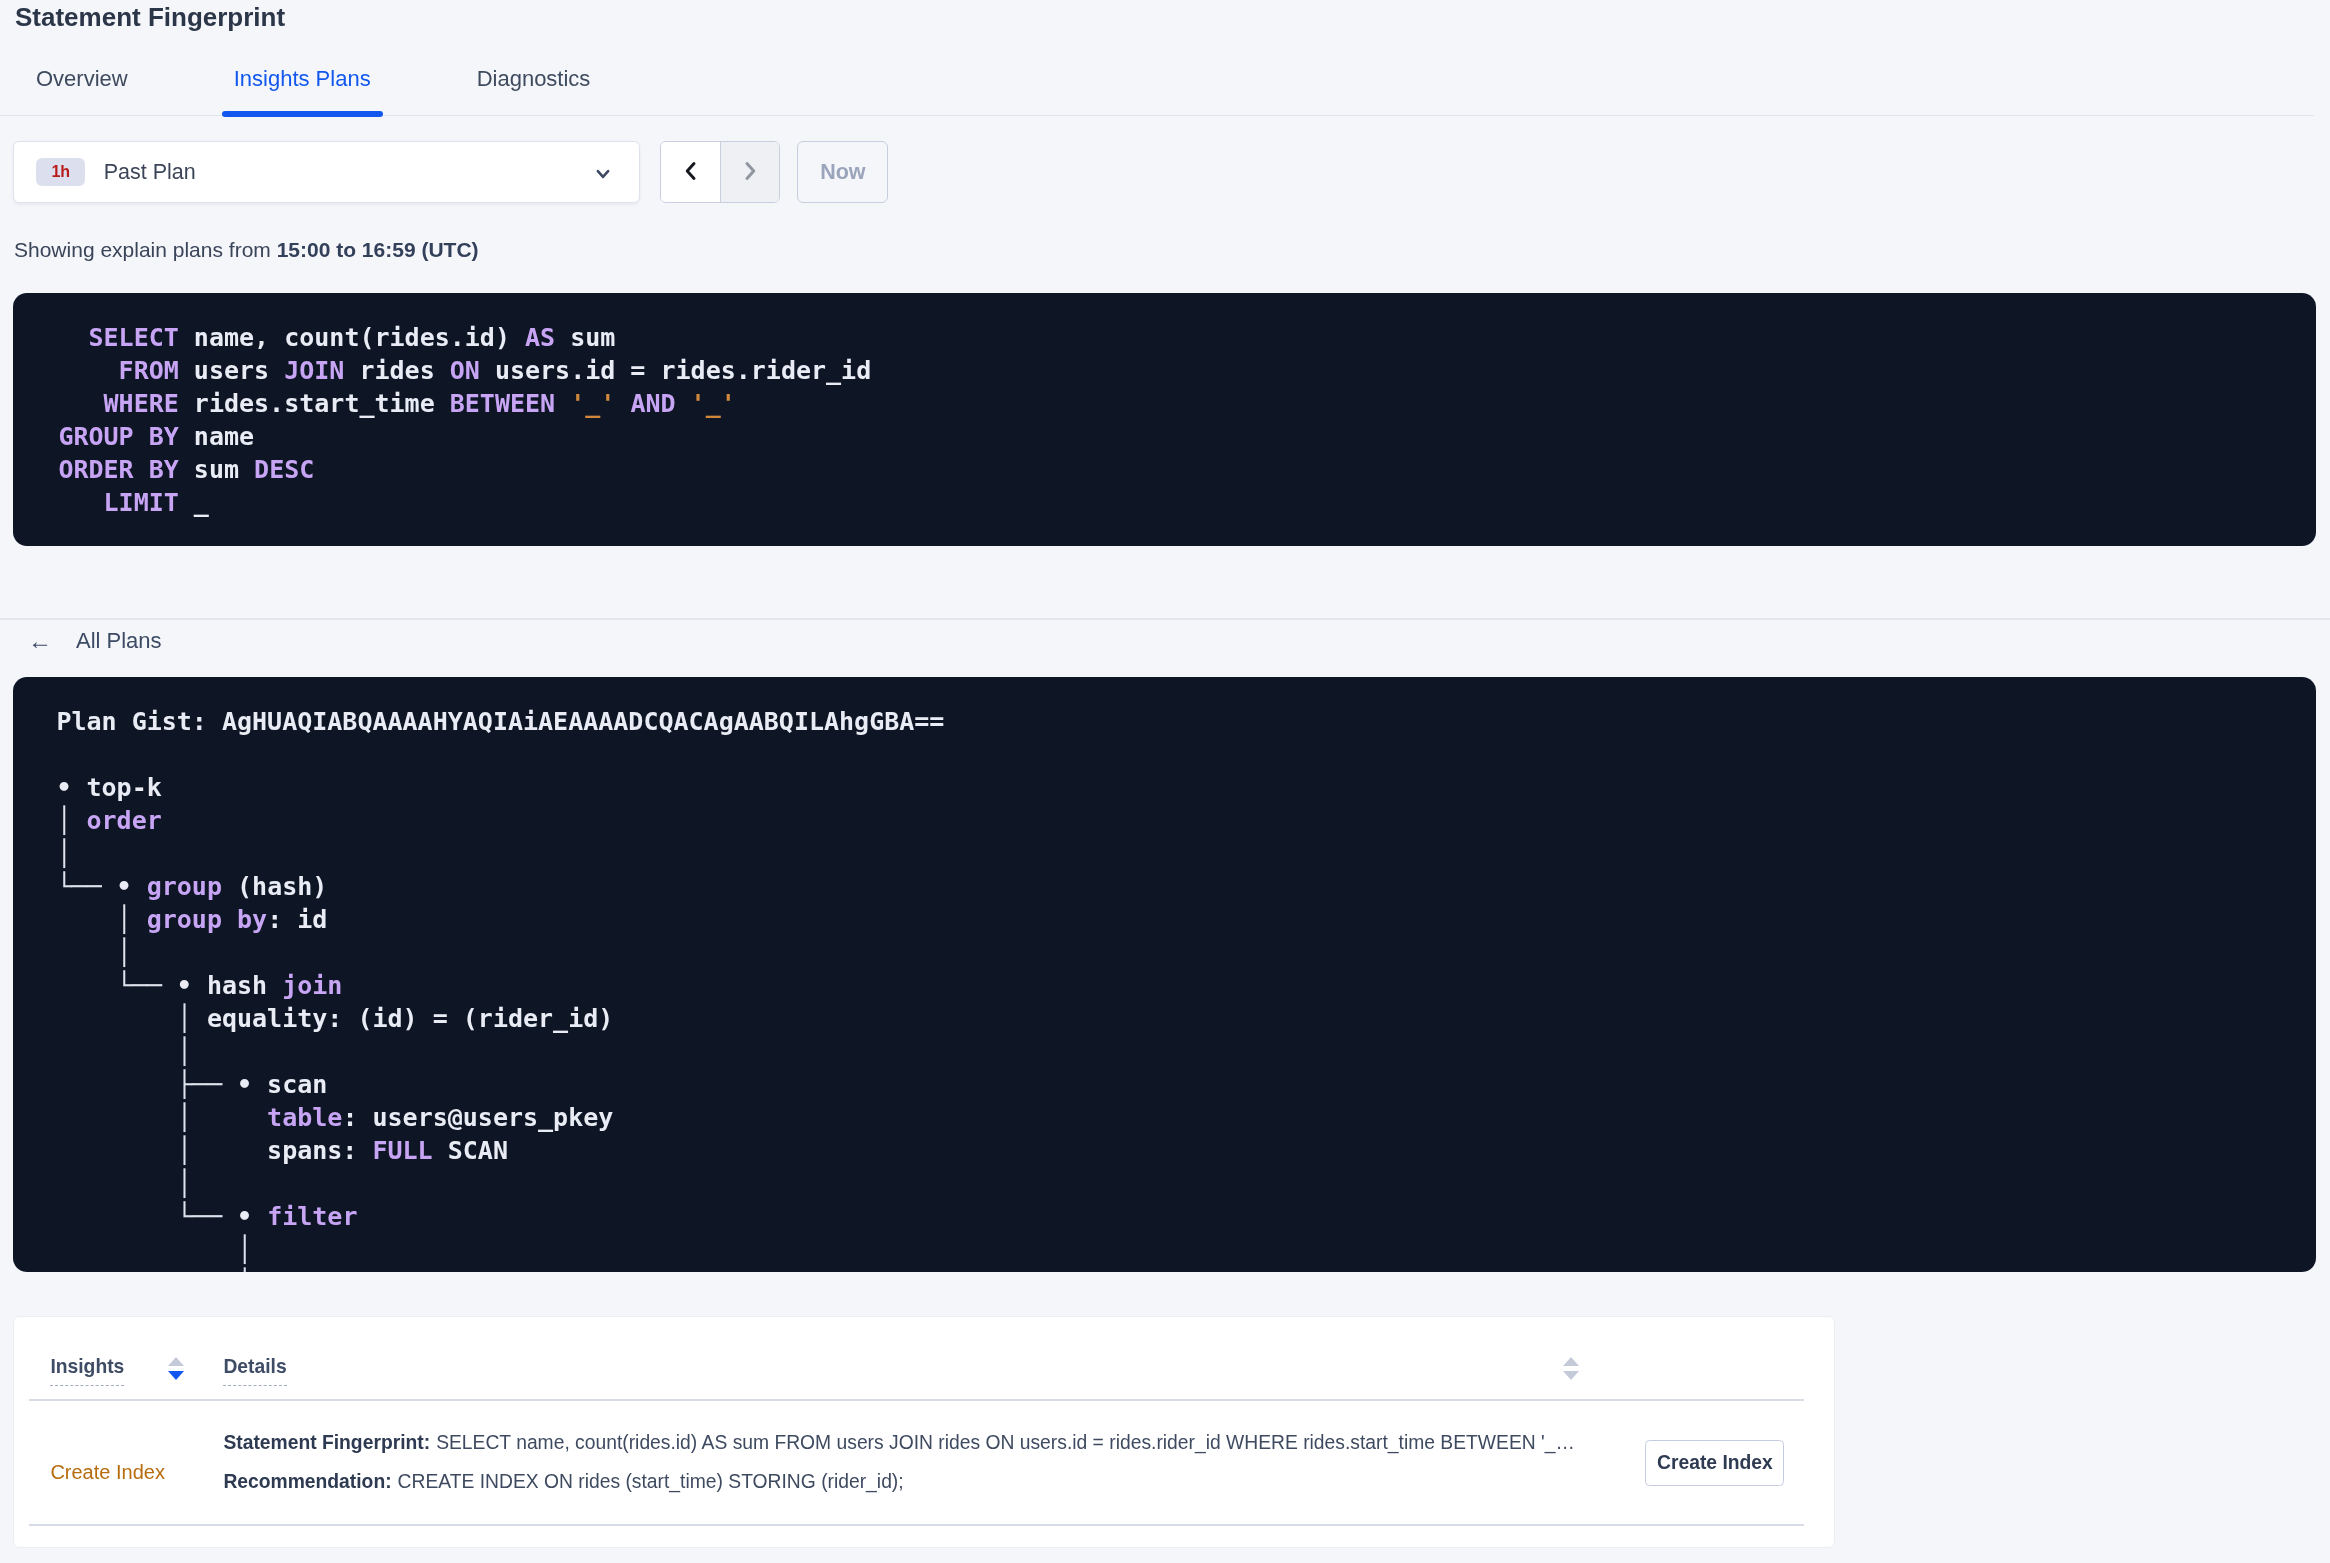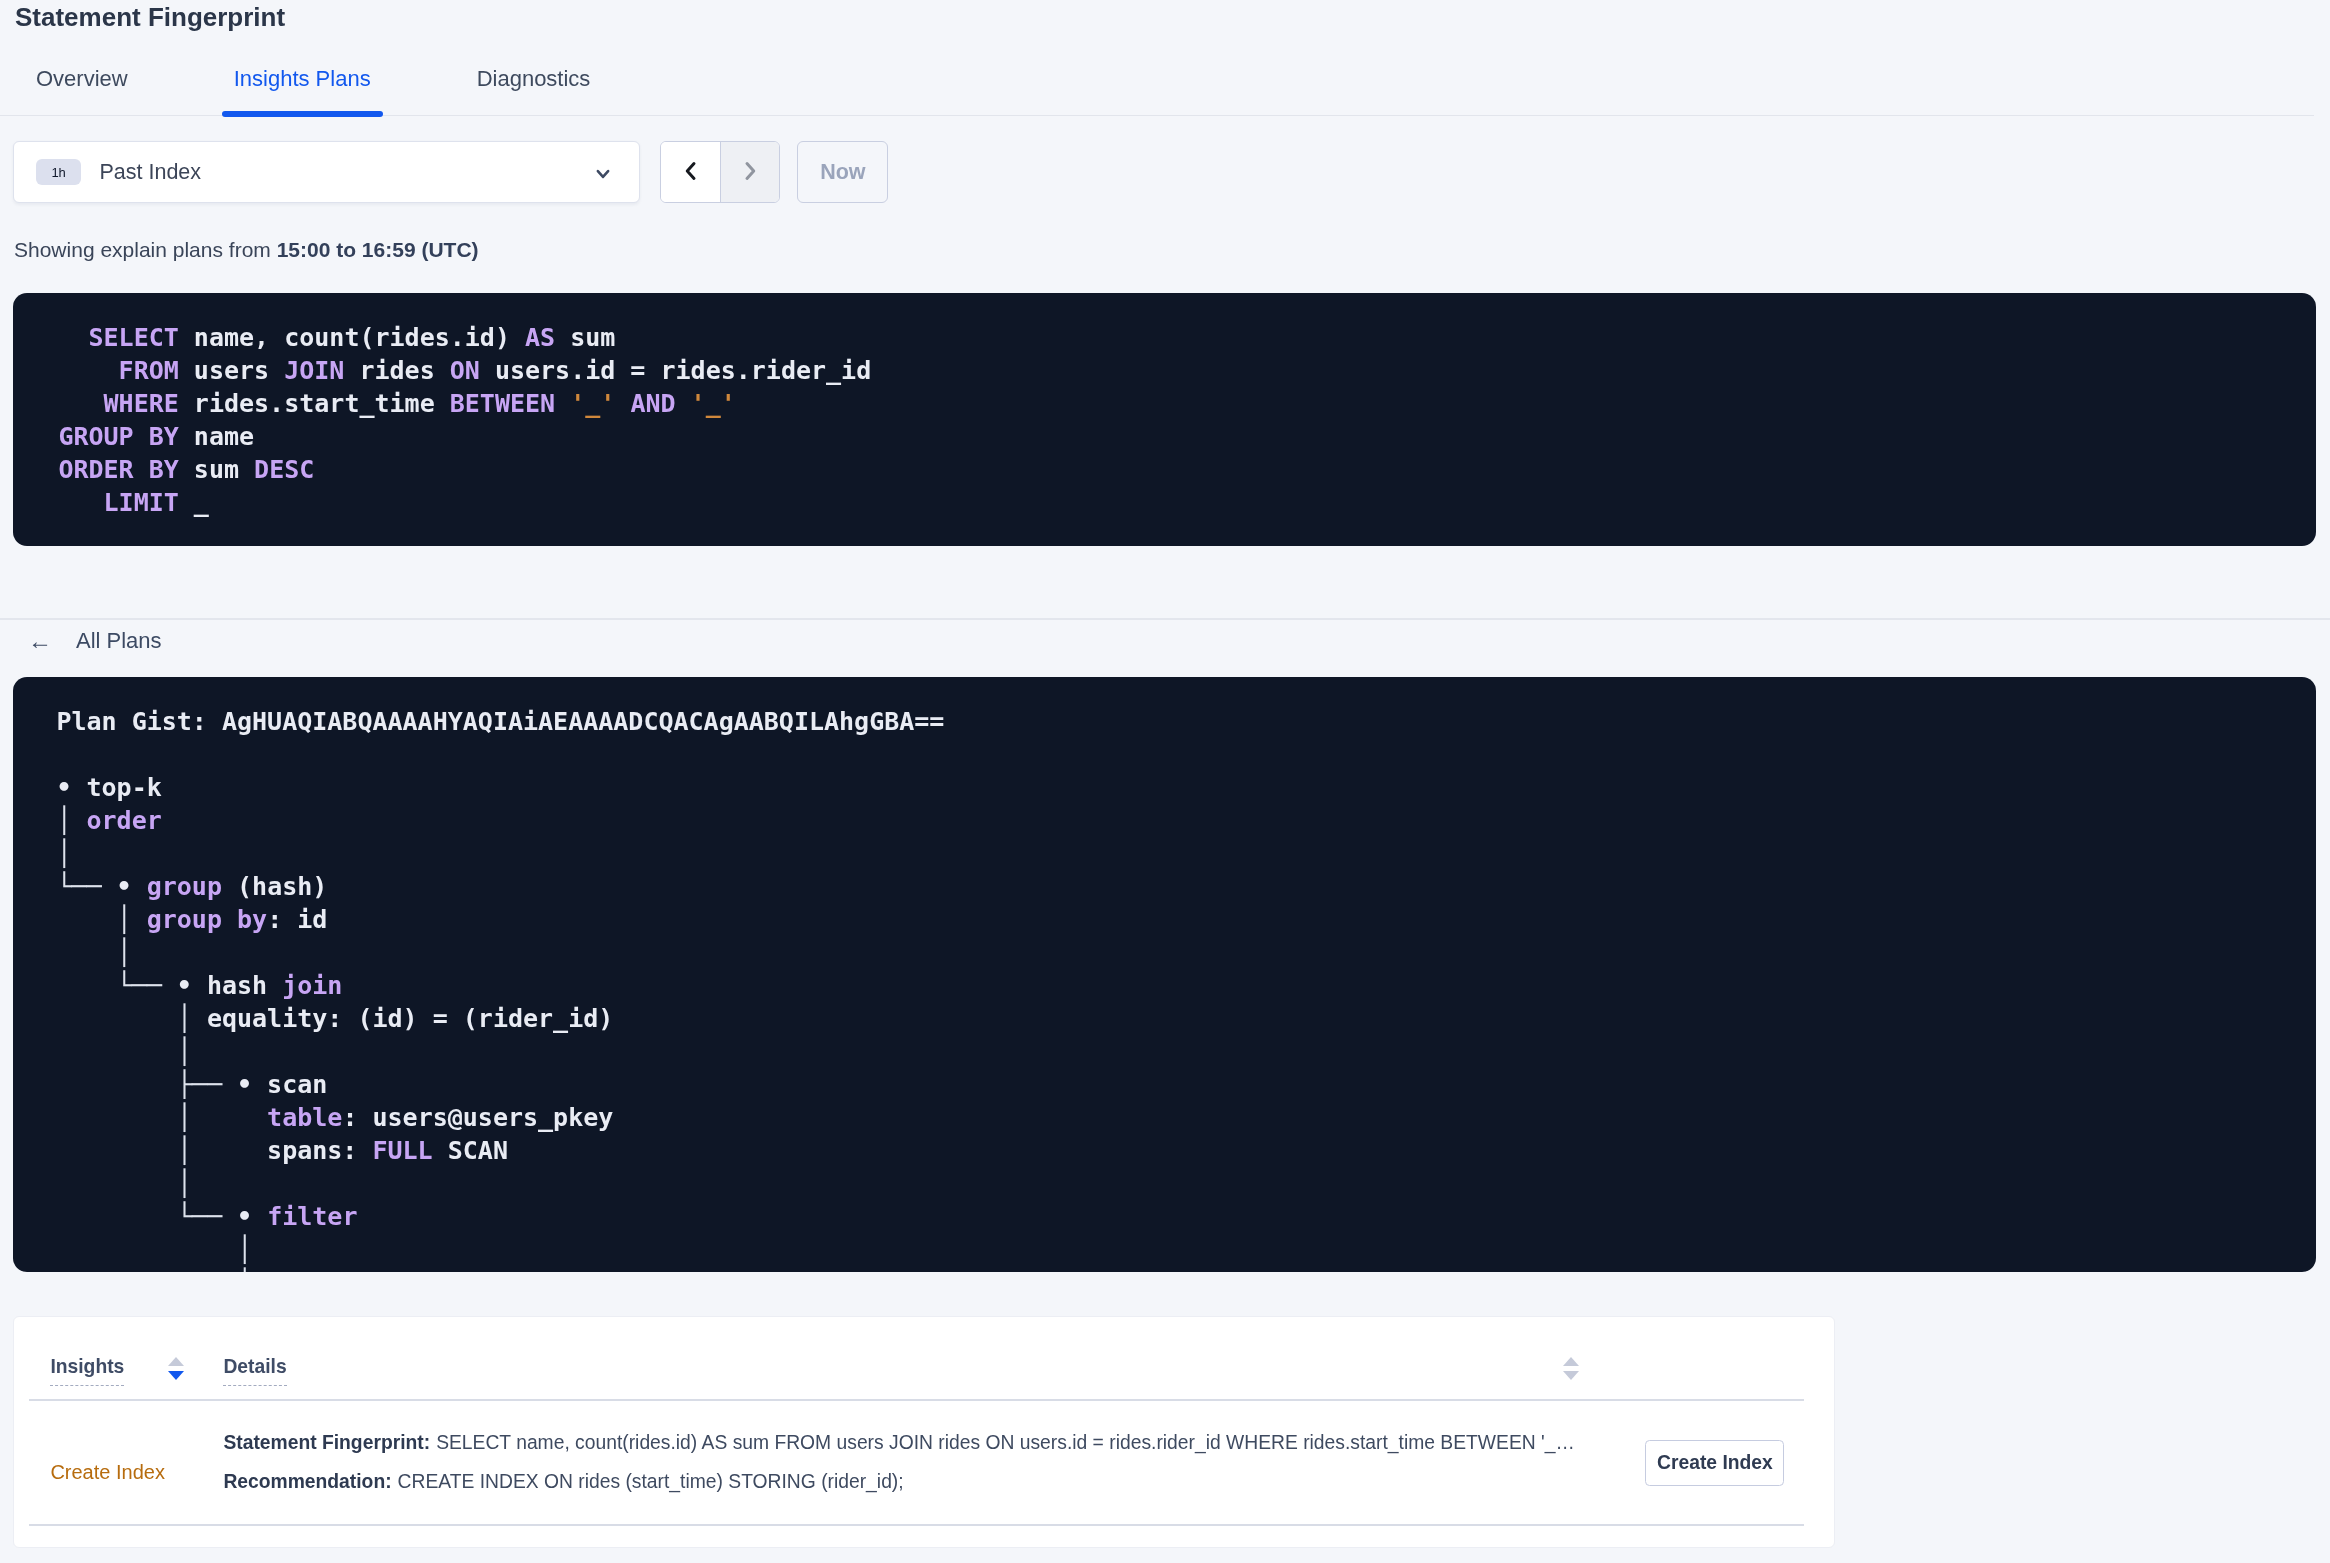--- a/index.html
+++ b/index.html
@@ -36,21 +36,21 @@
 
   
   .controls{position:absolute;left:13.4px;top:141px;height:62px;display:flex;align-items:stretch;}
   .timepicker{
     width:627px;background:#ffffff;border:0.7px solid #dee2ed;border-radius:6px;
     box-shadow:0 1.5px 3px rgba(40,50,80,0.06);
     display:flex;align-items:center;position:relative;cursor:pointer;box-sizing:border-box;
   }
   .interval-badge{
     margin-left:22px;background:#dce0ee;border-radius:6px;
-    padding:5.2px 15px;font-size:13px;font-weight:400;color:#0f172a;
+    padding:5.2px 15px;font-size:16px;font-weight:700;color:#b91c1c;
   }
   .tp-label{margin-left:18.6px;font-size:21.5px;color:#3c4558;}
   .tp-chevron{position:absolute;right:25px;top:21px;}
 
   .navgroup{
     margin-left:20px;display:flex;border:0.7px solid #c9cfe1;border-radius:6px;overflow:hidden;
     background:#fff;
   }
   .navbtn{
     width:59px;display:flex;align-items:center;justify-content:center;
@@ -137,21 +137,21 @@
 
   <div class="tabbar">
     <div class="tab">Overview</div>
     <div class="tab active">Insights Plans</div>
     <div class="tab">Diagnostics</div>
   </div>
 
   <div class="controls">
     <div class="timepicker">
       <span class="interval-badge">1h</span>
-      <span class="tp-label">Past Index</span>
+      <span class="tp-label">Past Plan</span>
       <span class="tp-chevron">
         <svg width="22" height="22" viewBox="0 0 30 30">
             <polyline points="8,11 15,19 22,11" fill="none" stroke="#3e4a63" stroke-width="3.5" stroke-linecap="round" stroke-linejoin="round"></polyline>
           </svg>
       </span>
     </div>
     <div class="navgroup">
       <button class="navbtn prev">
         <span>
           <svg width="24" height="24" viewBox="0 0 32 32">

